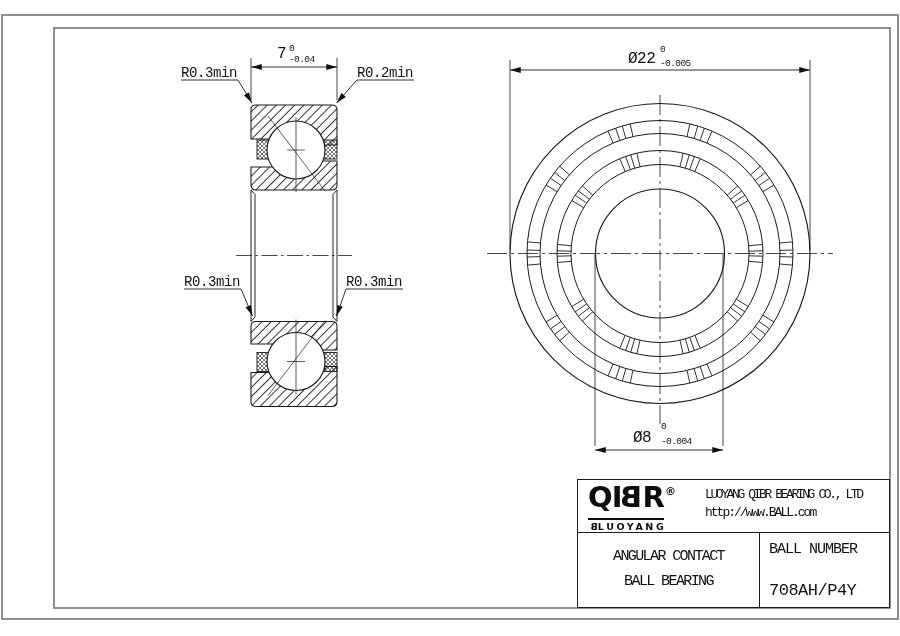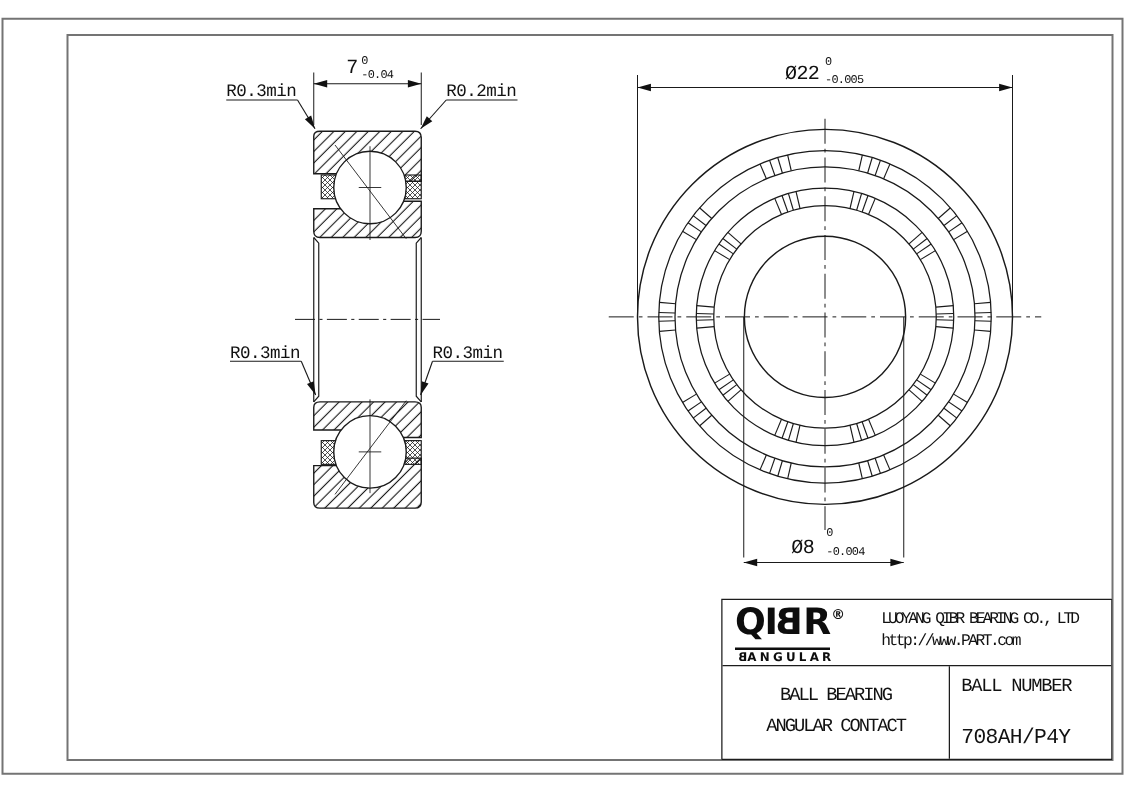--- a/index.html
+++ b/index.html
@@ -219,30 +219,30 @@
     <text x="661" y="429" class="toltxt" stroke="none">0</text>
     <text x="661" y="444" class="toltxt" stroke="none">-0.004</text>
   </g>
 </svg>
 
 <div class="tb">
   <div class="tb-top">
     <div class="tb-logo">
       <div class="logo-main"><span>QI</span><span class="mirror">B</span><span>R</span><span class="reg">®</span></div>
       <div class="logo-rule"></div>
-      <div class="logo-sub"><span class="mirror">B</span><span>ANGULAR</span></div>
+      <div class="logo-sub"><span class="mirror">B</span><span>LUOYANG</span></div>
     </div>
     <div class="tb-company">
       <div class="co-name">LUOYANG QIBR BEARING CO., LTD</div>
-      <div class="co-site">http://www.PART.com</div>
+      <div class="co-site">http://www.BALL.com</div>
     </div>
   </div>
   <div class="tb-bottom">
     <div class="tb-product">
+      <div>ANGULAR CONTACT</div>
       <div>BALL BEARING</div>
-      <div>ANGULAR CONTACT</div>
     </div>
     <div class="tb-part">
       <div class="part-label">BALL NUMBER</div>
       <div class="part-value">708AH/P4Y</div>
     </div>
   </div>
 </div>
 
 </body></html>

